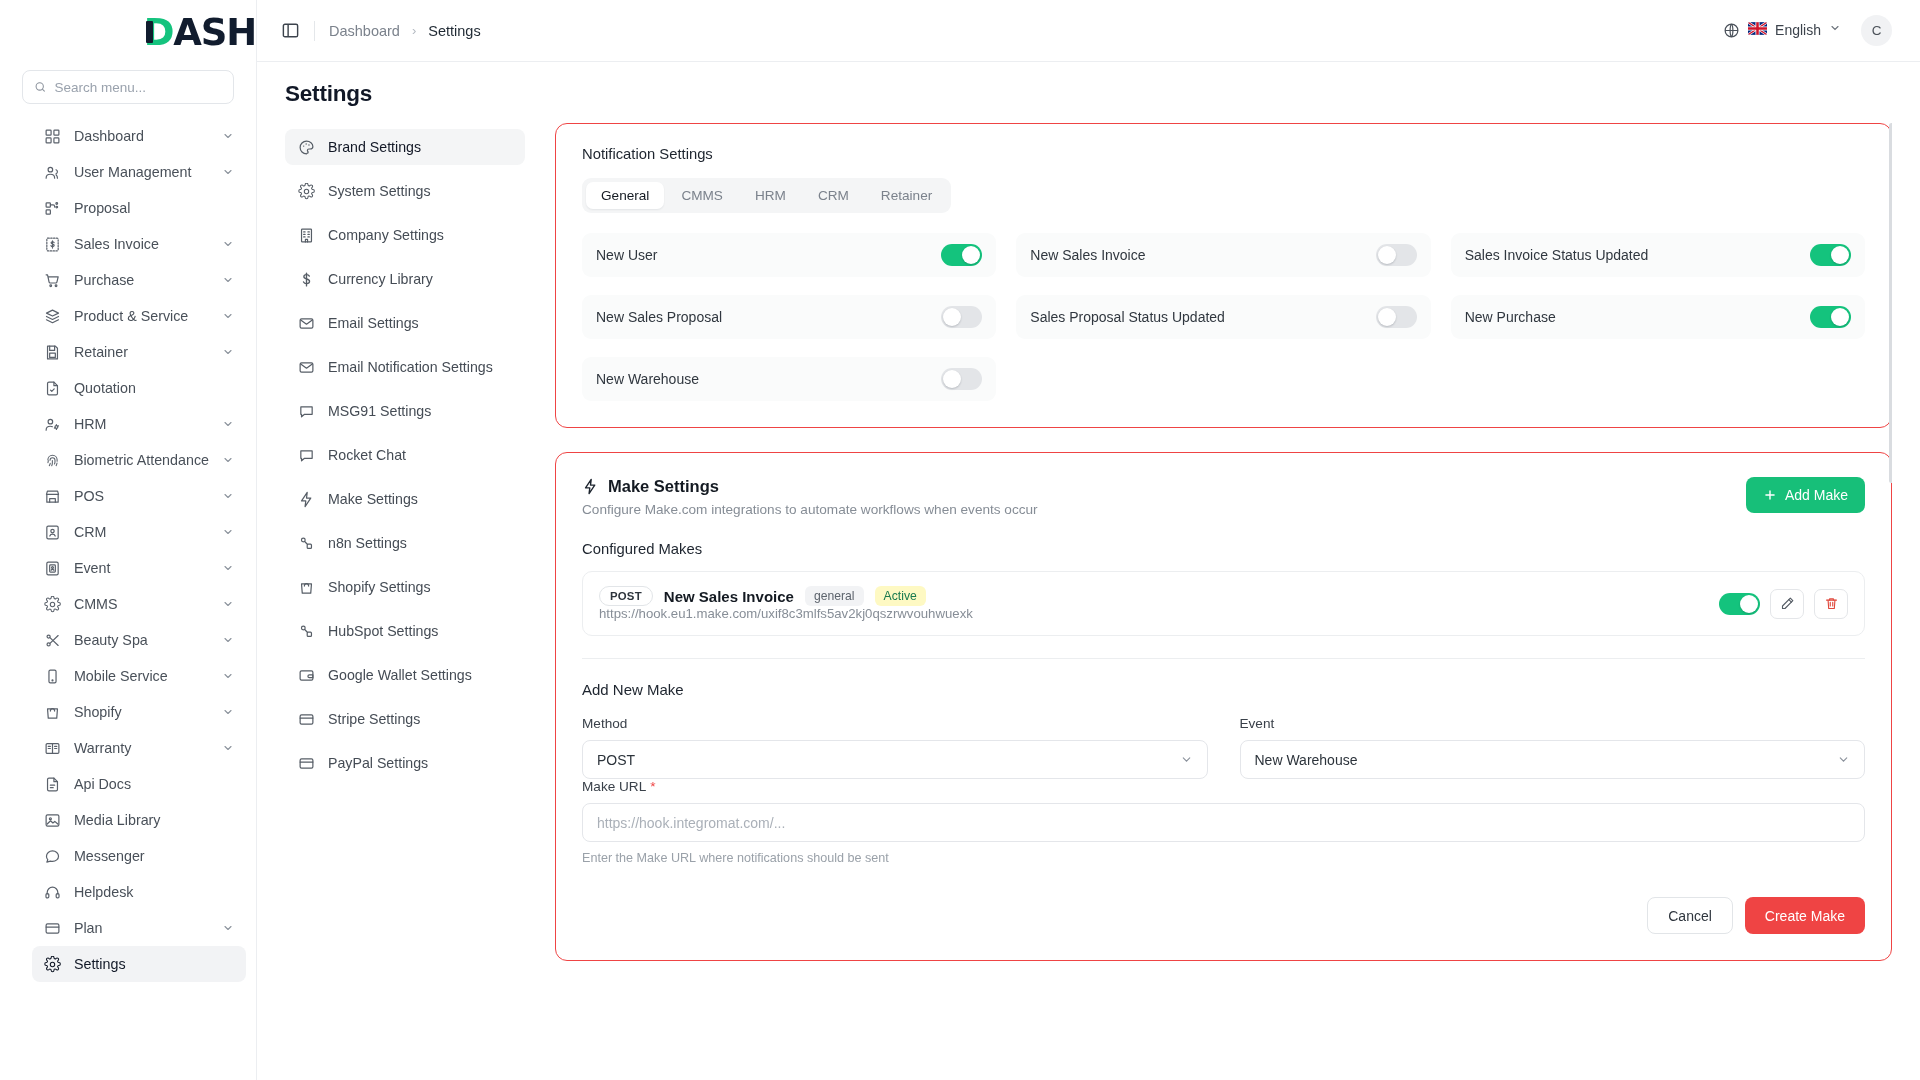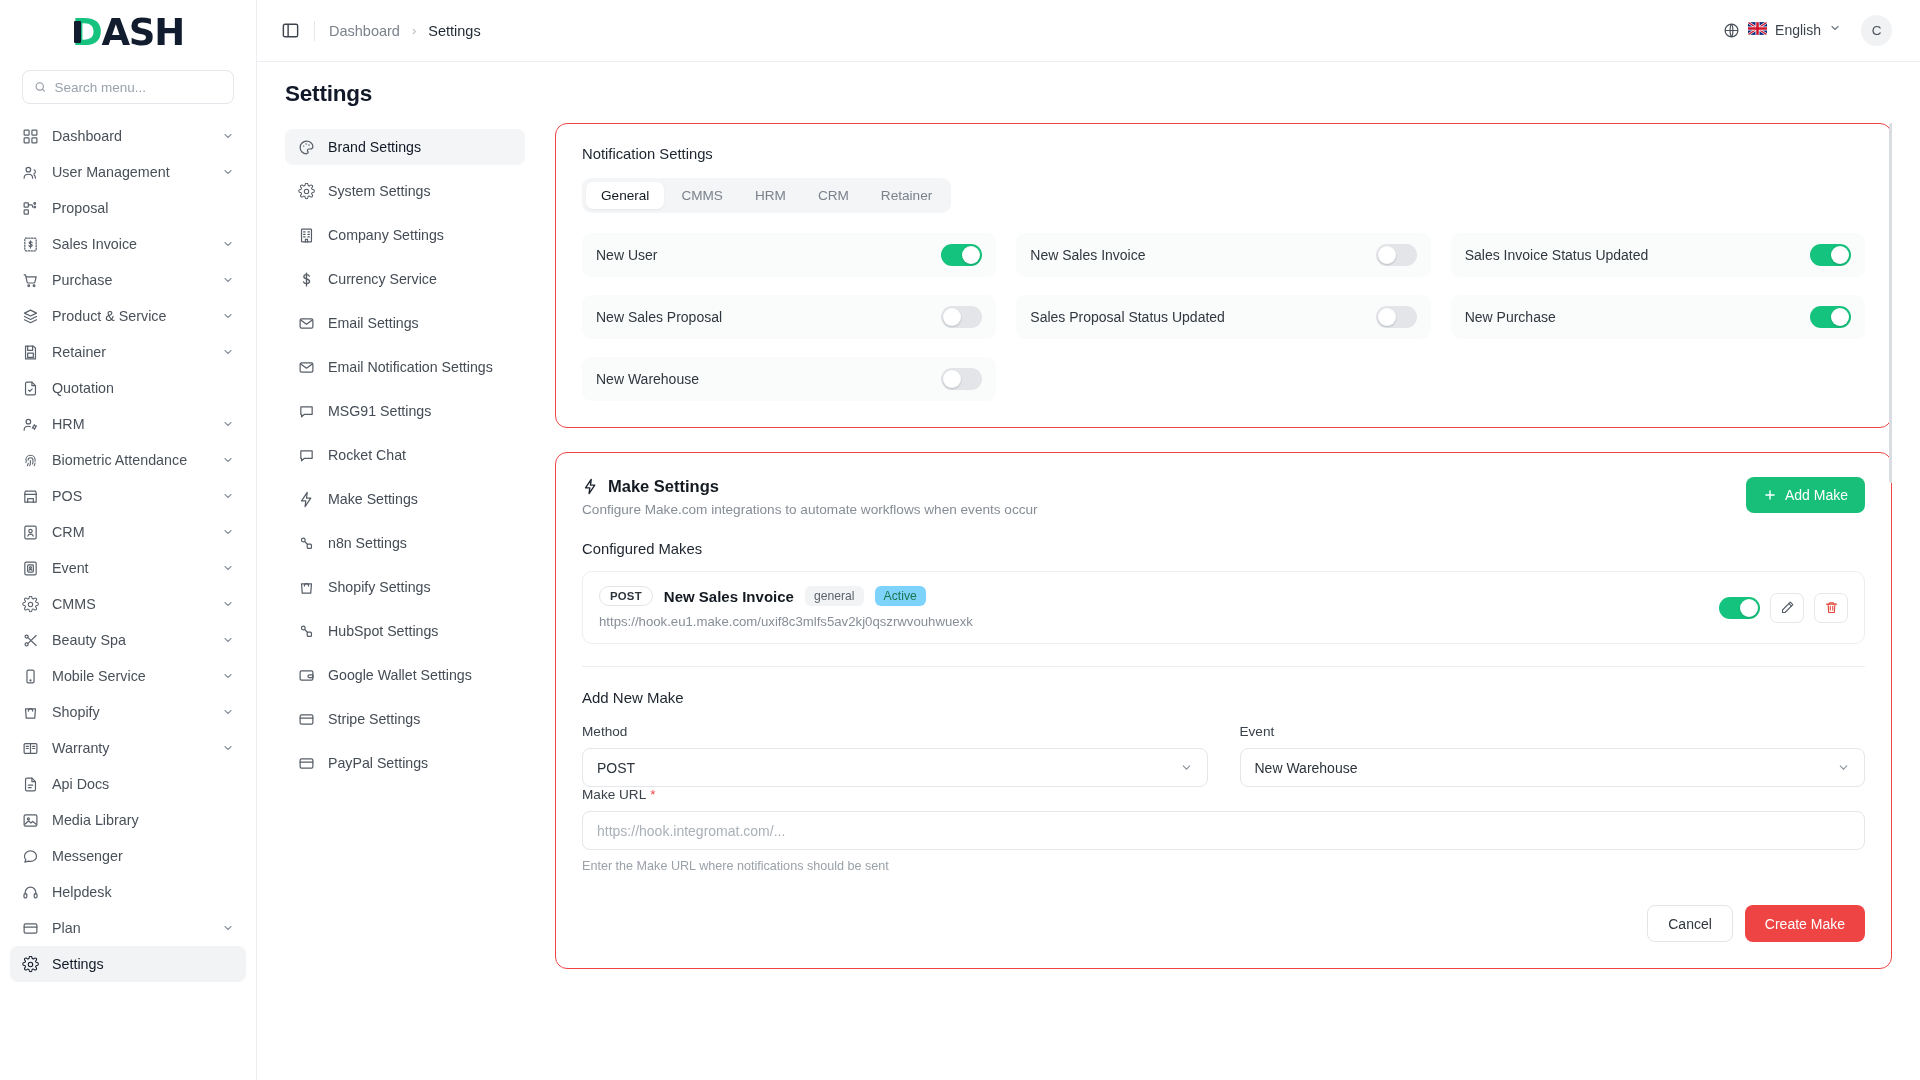--- a/index.html
+++ b/index.html
@@ -13,21 +13,21 @@
     -webkit-font-smoothing: antialiased;
   }
   .app { display: flex; width: 1920px; height: 1080px; background:#fff; }
 
   
   .sidebar {
     width: 257px; min-width: 257px; height: 1080px;
     background: #ffffff;
     border-right: 1px solid #eceef1;
     padding: 0 0 10px 0;
-    display: flex; flex-direction: column;
+    display: flex; flex-direction: column; align-items: flex-end;
   }
   .logo-wrap { height: 64px; display:flex; align-items:center; justify-content:center; }
   .logo {
     font-size: 37px; font-weight: 700; letter-spacing: -1.2px;
     font-family: "DejaVu Sans", sans-serif;
     color:#111c2e; line-height: 1; user-select:none;
   }
   .logo .d-green { color:#15c37e; }
   .logo .d-mark { position:relative; display:inline-block; }
   .logo .d-mark::after{
@@ -153,22 +153,22 @@
     display:flex; align-items:center; gap: 14px;
   }
   .make-row-left { flex:1; min-width:0; }
   .mr-top { display:flex; align-items:center; gap:11px; }
   .pill-method {
     border:1px solid #e2e5e8; border-radius:99px; padding: 3px 10px;
     font-size: 11.4px; font-weight:700; color:#2d343c; letter-spacing:.2px;
   }
   .mr-name { font-size: 15px; font-weight:700; color:#141a22; }
   .pill-gray { background:#f2f3f5; border-radius:6px; padding: 3px 9px; font-size:12.2px; color:#5d646d; }
-  .pill-green { background:#7dd3fc; border-radius:6px; padding: 3px 9px; font-size:12.2px; color:#18794e; }
-  .mr-url { font-size: 13.2px; color:#878e97; margin-top: 8px; word-break:break-all; }
+  .pill-green { background:#fef9c3; border-radius:6px; padding: 3px 9px; font-size:12.2px; color:#18794e; }
+  .mr-url { font-size: 13.2px; color:#878e97; margin-top: 0; word-break:break-all; }
   .mr-actions { display:flex; align-items:center; gap: 10px; flex:none; }
   .icon-btn {
     width:34px; height:30px; border:1px solid #e4e6e9; border-radius:7px;
     background:#fff; display:flex; align-items:center; justify-content:center; cursor:pointer;
   }
   .icon-btn svg { width:15px; height:15px; color:#545b64; }
   .icon-btn.danger svg { color:#e0483c; }
 
   .divider { height:1px; background:#eceef0; margin: 22px 0 0 0; }
   .form-title { font-size: 15px; font-weight:500; color:#1d242e; margin: 22px 0 18px 0; }
@@ -583,21 +583,21 @@
             </span>
             <span>Company Settings</span>
           </div>
           <div class="snav-item">
             <span class="ico">
               <svg viewBox="0 0 24 24" width="17" height="17" fill="none" stroke="currentColor" stroke-width="1.9" stroke-linecap="round" stroke-linejoin="round">
                 <path d="M12 3v18"></path>
                 <path d="M16 7.2c-.7-1.3-2.1-2-4-2-2.2 0-3.7 1.1-3.7 3 0 4.2 8 2 8 6.4 0 2-1.7 3.2-4.2 3.2-2.1 0-3.6-.8-4.3-2.3"></path>
               </svg>
             </span>
-            <span>Currency Service</span>
+            <span>Currency Library</span>
           </div>
           <div class="snav-item">
             <span class="ico">
               <svg viewBox="0 0 24 24" width="17" height="17" fill="none" stroke="currentColor" stroke-width="1.7" stroke-linecap="round" stroke-linejoin="round">
                 <rect x="3" y="5.5" width="18" height="13" rx="2"></rect>
                 <path d="M3.8 7l8.2 6 8.2-6"></path>
               </svg>
             </span>
             <span>Email Settings</span>
           </div>

